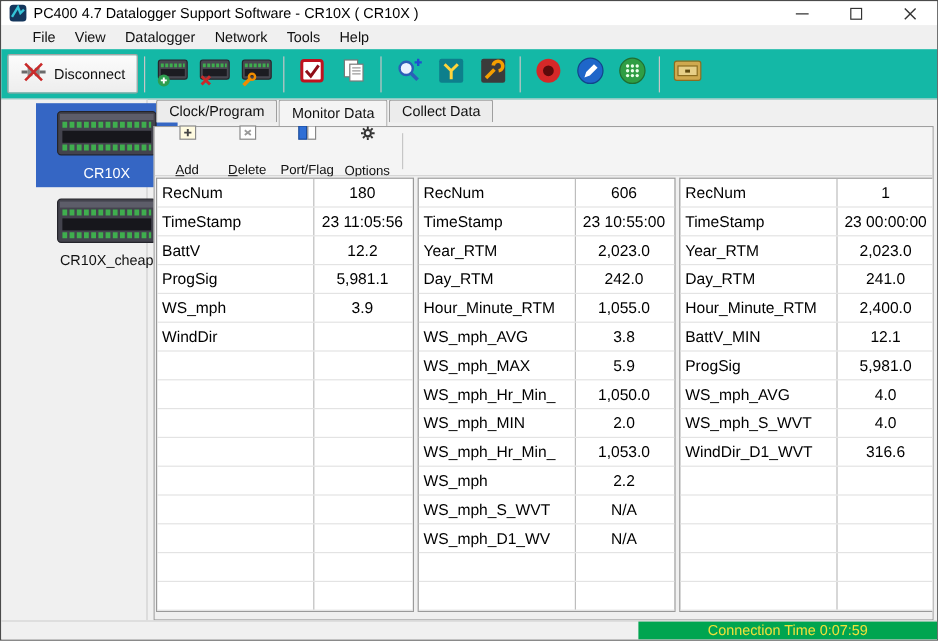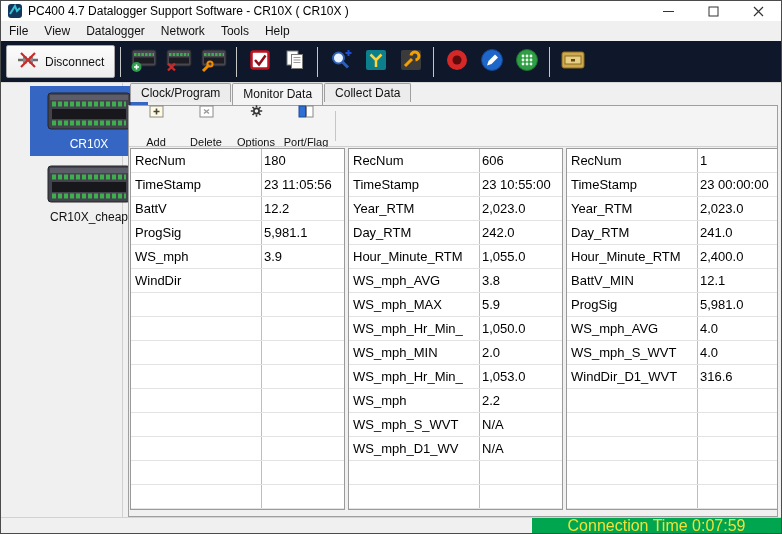--- a/index.html
+++ b/index.html
@@ -13,25 +13,25 @@
   }
 
   
   .titlebar { height:20px; background:#ffffff; display:flex; align-items:center; padding-left:6px; flex:0 0 auto; }
   .app-icon { width:16px; height:16px; margin-right:5px; flex:0 0 auto; }
   .title-text { font-size:12px; color:#000; white-space:nowrap; flex:1 1 auto; overflow:hidden; }
   .win-controls { display:flex; height:100%; flex:0 0 auto; }
   .win-btn { width:45px; height:100%; display:flex; align-items:center; justify-content:center; }
 
   
-  .menubar { height:20px; background:#f0f0f0; display:flex; align-items:flex-end; padding-left:0; font-size:12px; flex:0 0 auto; }
+  .menubar { height:20px; background:#f0f0f0; display:flex; align-items:flex-end; padding-left:18px; font-size:12px; flex:0 0 auto; }
   .menu-item { padding:0 8px; line-height:20px; color:#111; }
 
   
-  .toolbar { height:42px; background:#0f172a; display:flex; align-items:center; padding:0 5px; flex:0 0 auto; border-bottom:1px solid #d8d8d8; }
+  .toolbar { height:42px; background:#14b8a6; display:flex; align-items:center; padding:0 5px; flex:0 0 auto; border-bottom:1px solid #d8d8d8; }
   .disconnect-btn {
     display:flex; align-items:center; gap:6px; height:33px; padding:0 10px;
     background:linear-gradient(#fcfcfc,#ededed); border:1px solid #a6a6a6; border-radius:2px;
     font-size:12px; font-family:"Liberation Sans", sans-serif; color:#111; cursor:default;
   }
   .tb-sep { width:1px; height:30px; background:#c6c6c6; margin:0 5px; flex:0 0 auto; }
   .tb-icon { width:35px; height:34px; display:flex; align-items:center; justify-content:center; flex:0 0 auto; }
 
   
   .main { flex:1 1 auto; display:flex; min-height:0; }
@@ -53,26 +53,26 @@
   .subtoolbar { height:41px; flex:0 0 auto; display:flex; align-items:stretch; padding:2px 2px; background:#f4f4f4; border-bottom:1px solid #cfcfcf; }
   .sub-btn { width:50px; display:flex; flex-direction:column; align-items:center; justify-content:center; gap:16px; font-size:11px; color:#111; }
   .sub-btn .lbl { line-height:12px; }
   .sub-btn .lbl.mnemonic::first-letter { text-decoration:underline; }
   .sub-sep { width:1px; background:#c6c6c6; margin:3px 4px; }
 
   .tables { flex:1 1 auto; display:flex; gap:3px; padding:1px 1px 0 1px; align-items:flex-start; background:#f0f0f0; overflow:hidden; }
   .data-table { width:215px; flex:0 0 auto; background:#ffffff; border:1px solid #9a9a9a; }
   .trow { display:flex; height:24px; border-bottom:1px solid #e3e3e3; font-size:13px; color:#000; }
   .tname { width:131px; flex:0 0 auto; padding:0 2px 0 4px; border-right:1px solid #bdbdbd; line-height:23px; white-space:nowrap; overflow:hidden; }
-  .tval { flex:1 1 auto; text-align:left; padding:0 4px 0 2px; line-height:23px; white-space:nowrap; overflow:hidden; }
+  .tval { flex:1 1 auto; text-align:center; padding:0 4px 0 2px; line-height:23px; white-space:nowrap; overflow:hidden; }
 
   
   .statusbar { height:16px; flex:0 0 auto; background:#f0f0f0; border-top:1px solid #d2d2d2; position:relative; }
   .conn-time { position:absolute; right:0; top:0; bottom:0; width:249px; background:#00a550; color:#efe13a;
-               font-size:16px; text-align:center; line-height:15px; white-space:nowrap; overflow:hidden; }
+               font-size:12px; text-align:center; line-height:15px; white-space:nowrap; overflow:hidden; }
 </style>
 </head>
 <body>
 
 <div class="window">
 
   <div class="titlebar">
     <span class="app-icon">
       <svg width="16" height="16" viewBox="0 0 16 16">
         <rect x="1" y="1" width="14" height="14" rx="3" fill="#14365c"></rect>
@@ -304,36 +304,36 @@
             <span>
               <svg width="15" height="13" viewBox="0 0 15 13">
                 <rect x="1" y="1" width="13" height="11" fill="#ffffff" stroke="#8a8a8a"></rect>
                 <path d="M5 4.5 l5 4 M10 4.5 l-5 4" stroke="#9a9a9a" stroke-width="1.5"></path>
               </svg>
             </span>
             <span class="lbl mnemonic">Delete</span>
           </div>
           <div class="sub-btn">
             <span>
+              <svg width="16" height="13" viewBox="0 0 16 13">
+                <rect x="1" y="1" width="6.5" height="11" fill="#2f6fd6" stroke="#1c4c9c"></rect>
+                <rect x="8.5" y="1" width="6.5" height="11" fill="#ffffff" stroke="#888"></rect>
+              </svg>
+            </span>
+            <span class="lbl">Port/Flag</span>
+          </div>
+          <div class="sub-btn">
+            <span>
               <svg width="15" height="14" viewBox="0 0 16 16">
                 <circle cx="8" cy="8" r="3" fill="none" stroke="#333" stroke-width="2"></circle>
                 <path d="M8 1.5 V4 M8 12 v2.5 M1.5 8 H4 M12 8 h2.5 M3.4 3.4 L5.2 5.2 M10.8 10.8 l1.8 1.8 M12.6 3.4 L10.8 5.2 M5.2 10.8 l-1.8 1.8" stroke="#333" stroke-width="1.8"></path>
               </svg>
             </span>
             <span class="lbl">Options</span>
           </div>
-          <div class="sub-btn">
-            <span>
-              <svg width="16" height="13" viewBox="0 0 16 13">
-                <rect x="1" y="1" width="6.5" height="11" fill="#2f6fd6" stroke="#1c4c9c"></rect>
-                <rect x="8.5" y="1" width="6.5" height="11" fill="#ffffff" stroke="#888"></rect>
-              </svg>
-            </span>
-            <span class="lbl">Port/Flag</span>
-          </div>
           <div class="sub-sep"></div>
         </div>
 
         <div class="tables">
           <div class="data-table">
               <div class="trow">
                 <div class="tname">RecNum</div>
                 <div class="tval">180</div>
               </div>
               <div class="trow">

